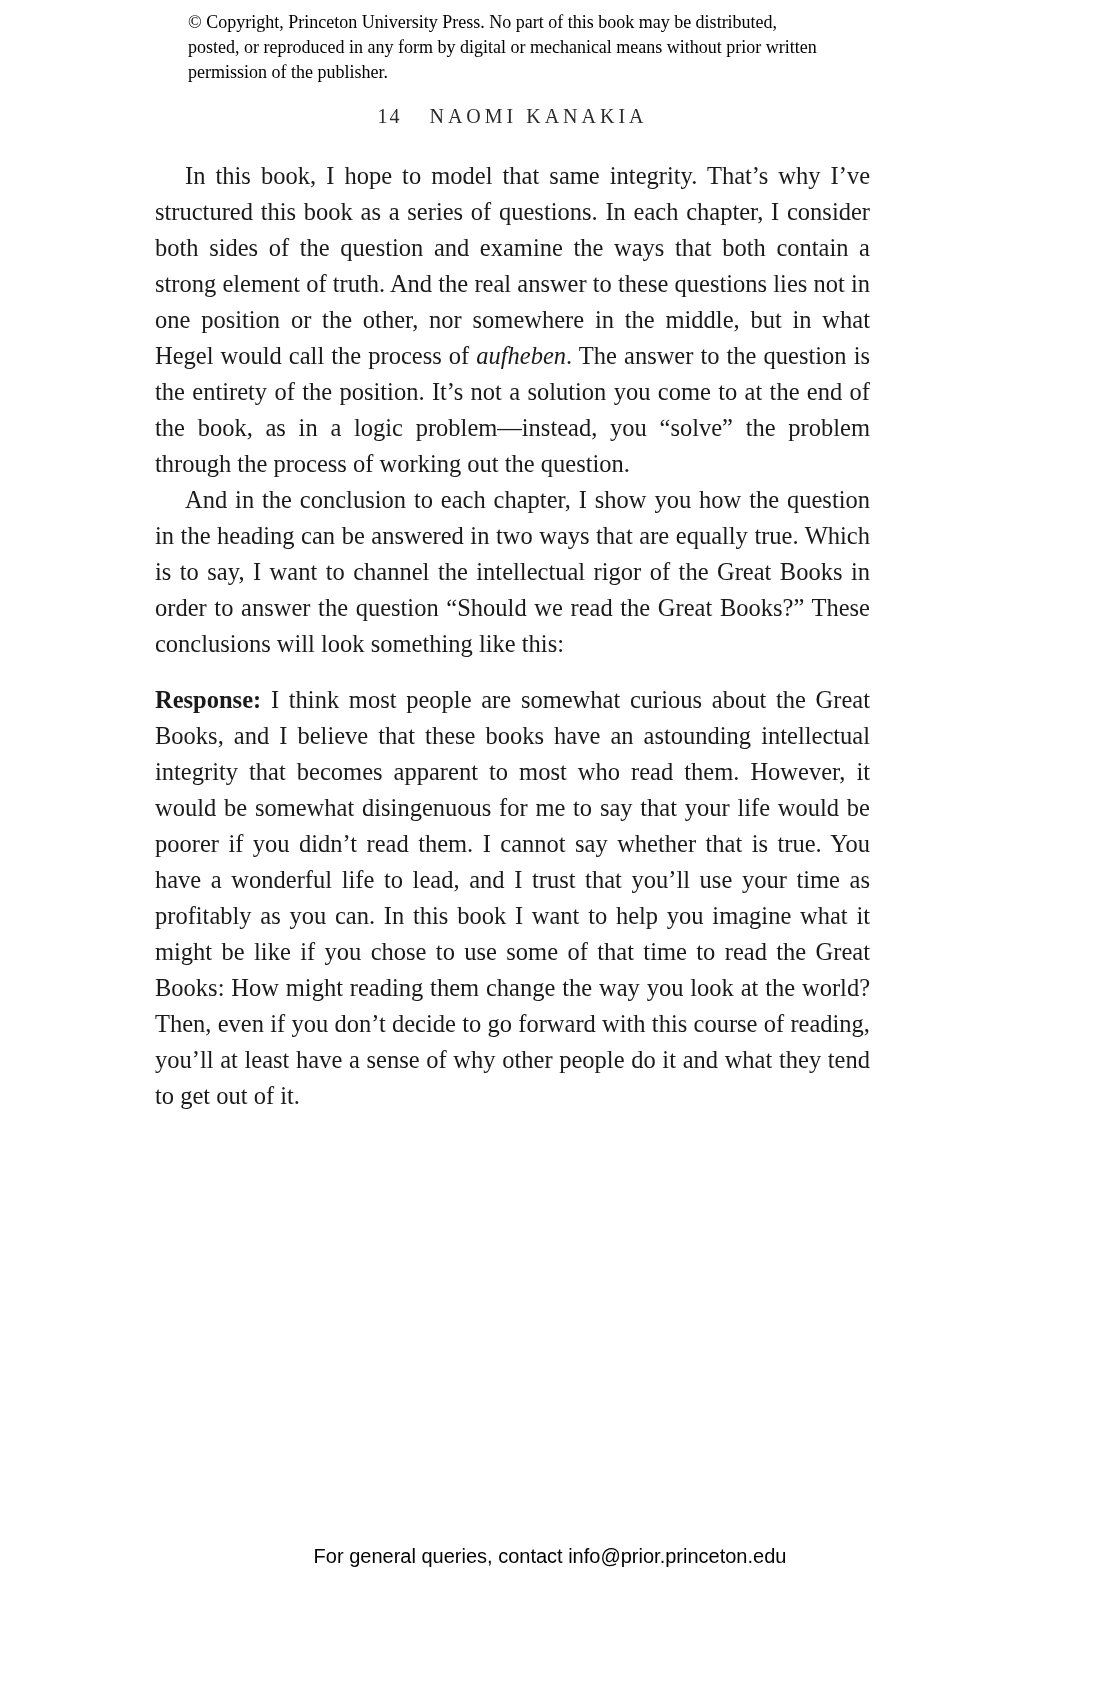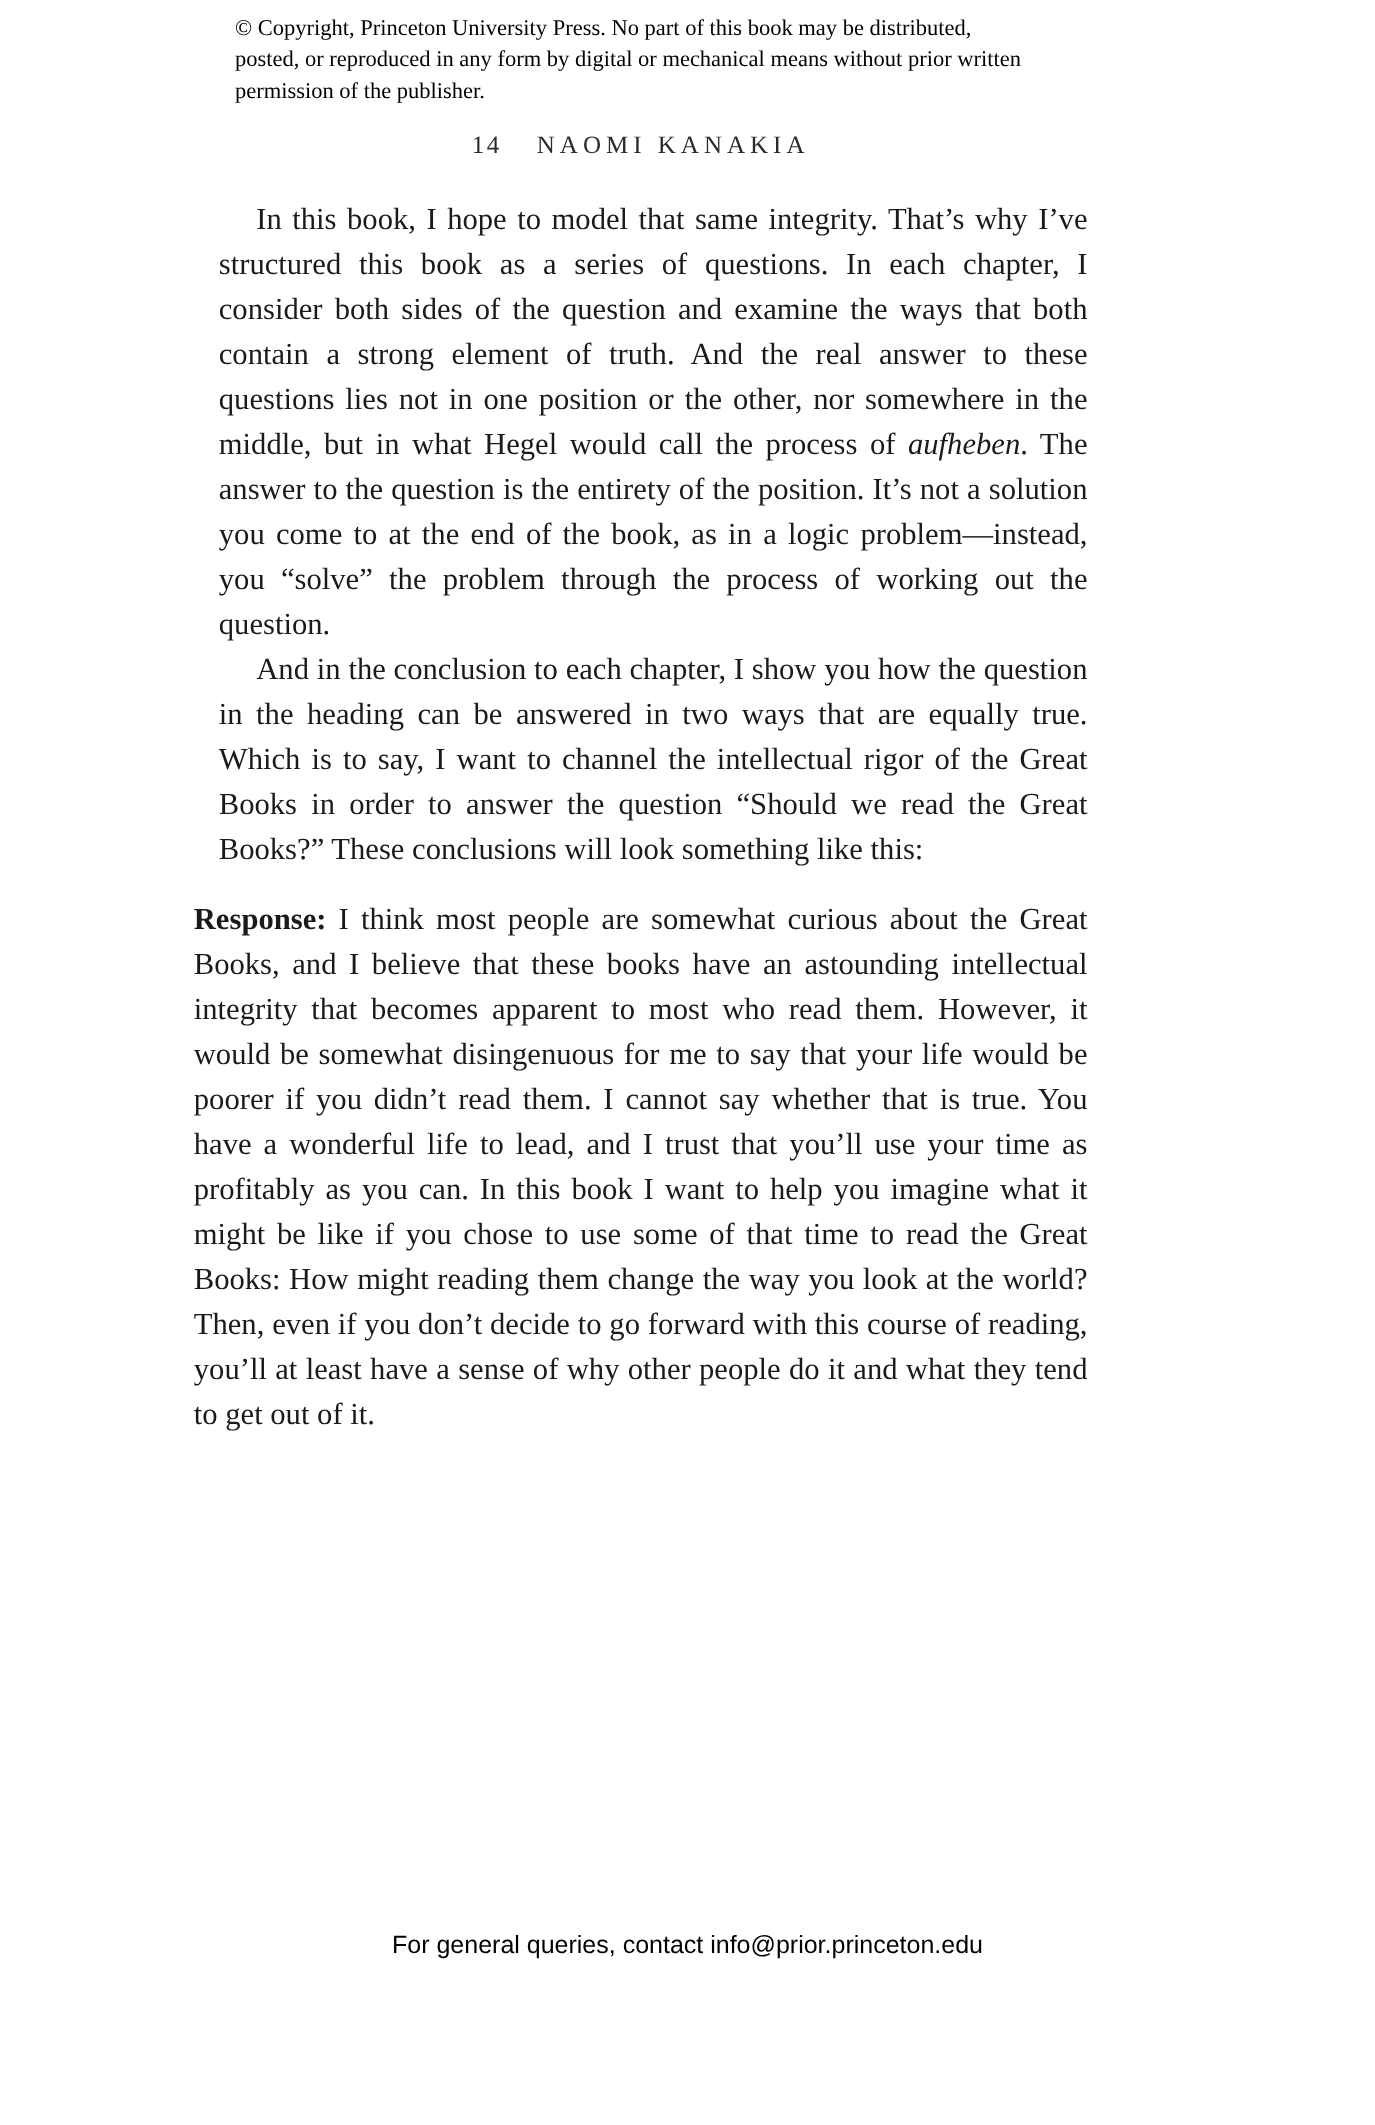--- a/index.html
+++ b/index.html
@@ -50,21 +50,20 @@
     line-height: 36px;
     text-align: justify;
     color: #1a1a1a;
   }
   .body-text p {
     margin: 0;
     padding: 0;
   }
   .body-text p.indent {
     text-indent: 30px;
-    margin-left: 20px;
   }
   .body-text p.response {
     margin-top: 20px;
     text-indent: 0;
   }
   .body-text em {
     font-style: italic;
   }
   .body-text strong {
     font-weight: bold;

